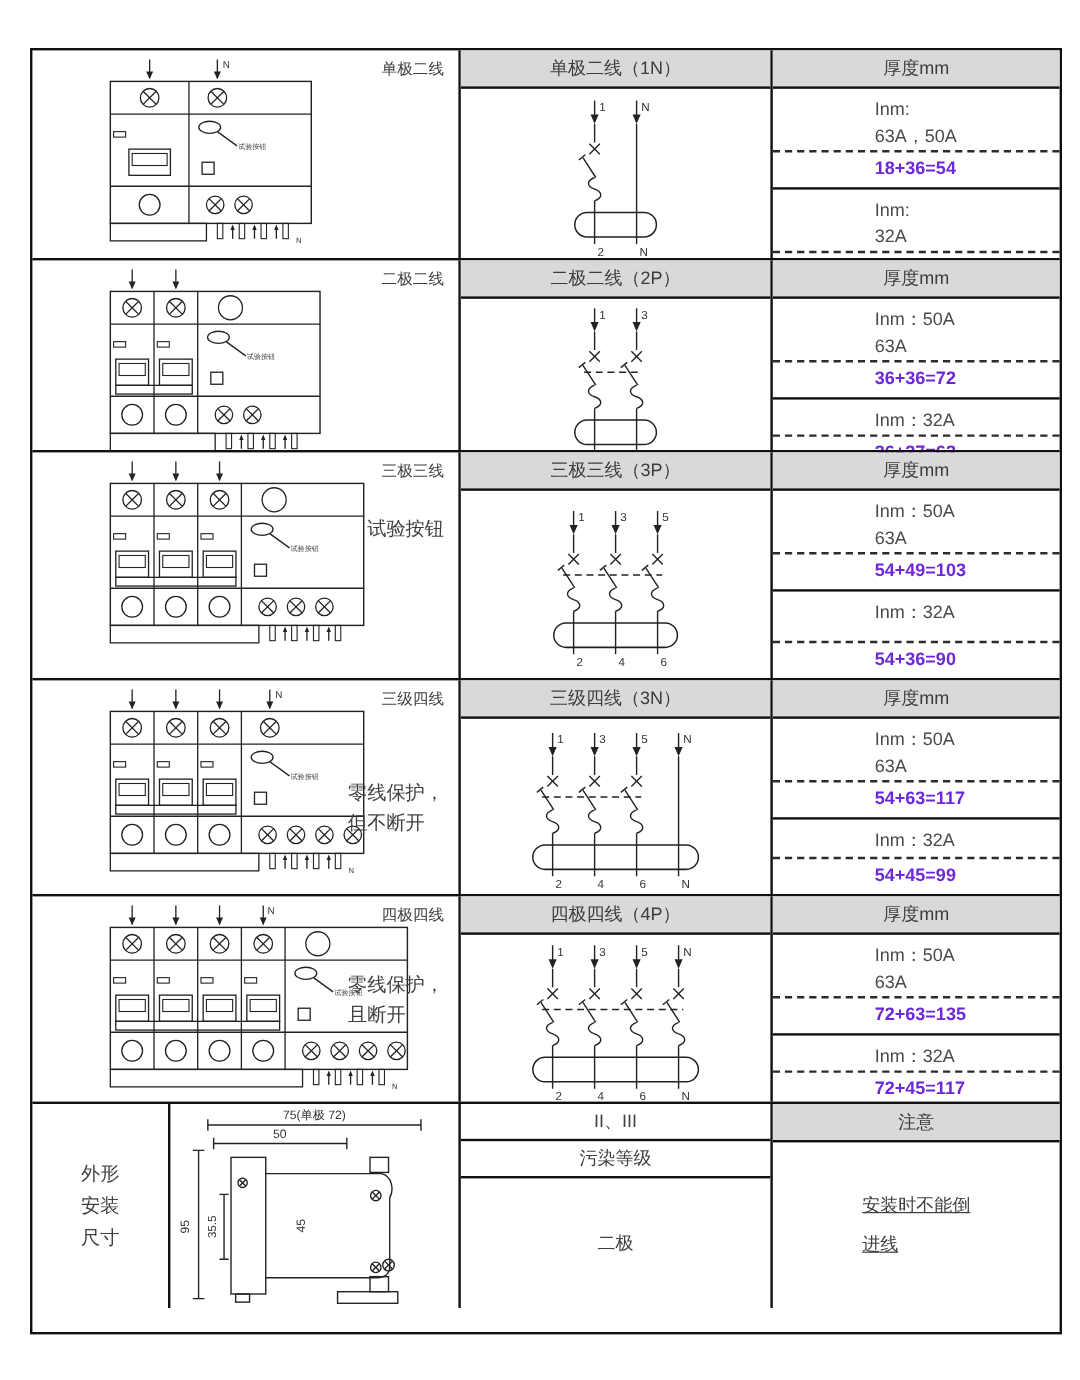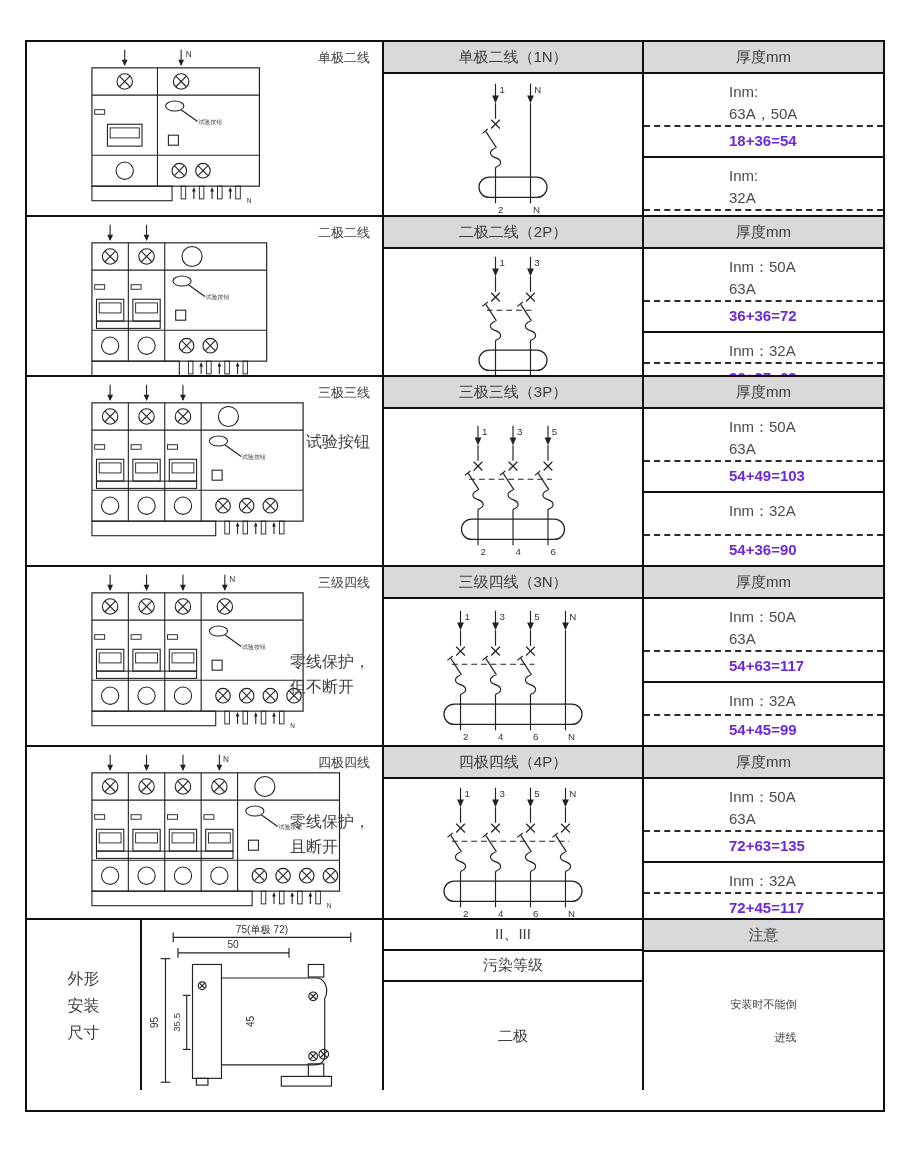--- a/index.html
+++ b/index.html
@@ -28,22 +28,22 @@
   .wiresvg{width:250px;height:138px;}
   .dimsvg{width:234px;height:166px;}
   
   .fc1a{width:115px;border-right:2px solid #101010;box-sizing:border-box;display:flex;
         align-items:center;justify-content:center;font-size:16px;line-height:27px;
         white-space:pre-line;text-align:center;color:#3f3f3f;}
   .fc1b{flex:1;display:flex;align-items:center;justify-content:center;}
   .fcell{height:29px;border-bottom:2px solid #101010;display:flex;align-items:center;
          justify-content:center;font-size:15px;color:#3f3f3f;}
   .fbig{flex:1;display:flex;align-items:center;justify-content:center;font-size:15px;color:#3f3f3f;}
-  .notice{flex:1;display:flex;align-items:center;justify-content:center;text-align:right;
-          font-size:11px;line-height:33px;white-space:pre-line;color:#3f3f3f;}
+  .notice{flex:1;display:flex;align-items:center;justify-content:center;text-align:left;
+          font-size:15px;line-height:33px;white-space:pre-line;color:#3f3f3f;text-decoration:underline;}
 </style>
 </head>
 <body>
 
 <div class="page">
   <div class="tbl">
 
     <div class="row r1">
       <div class="c1">
         <svg class="devsvg" viewBox="0 0 300 178">

